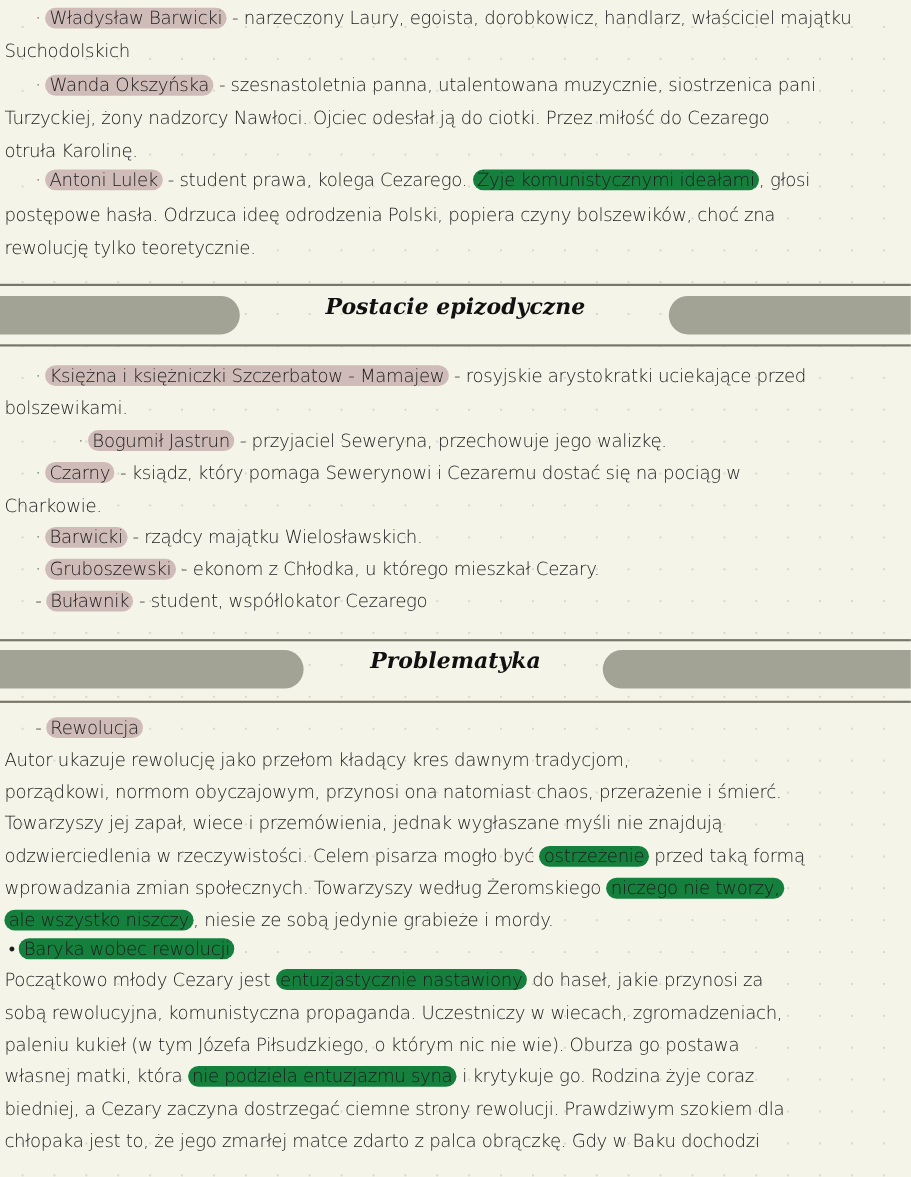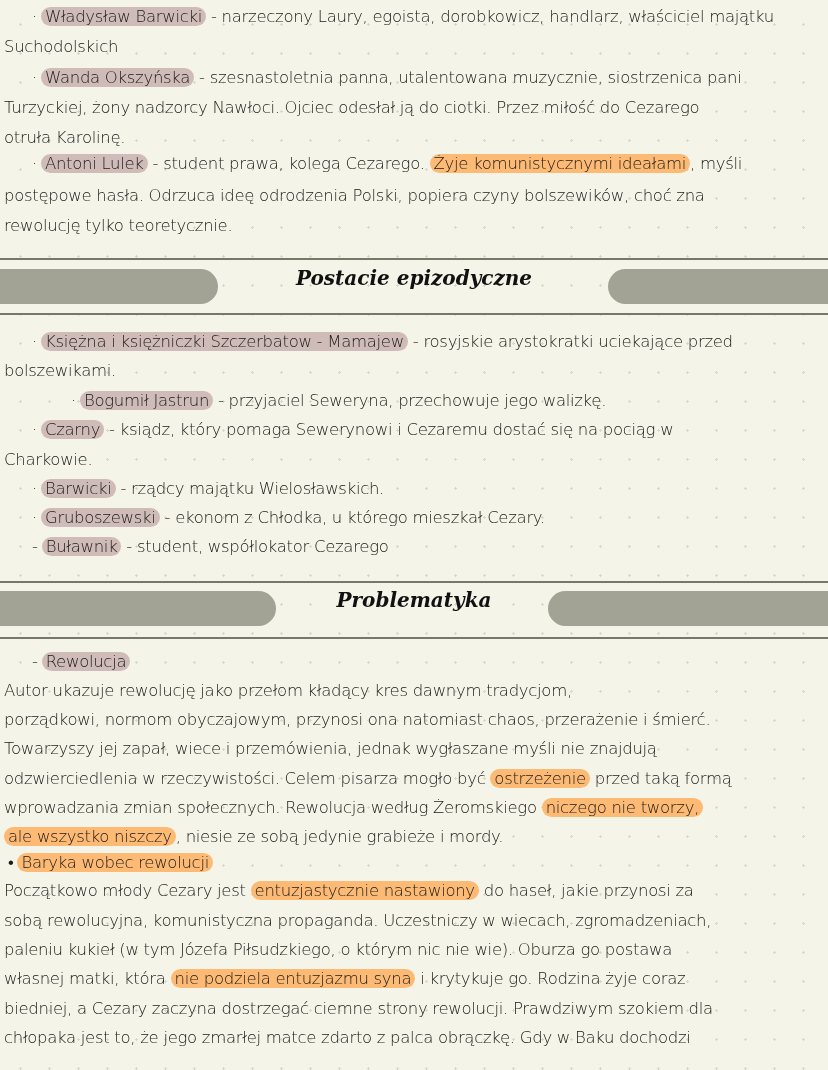--- a/index.html
+++ b/index.html
@@ -15,21 +15,21 @@
     }
     .line {
       position: absolute; left: 0; width: 828px;
       font-size: 16.5px; letter-spacing: -0.3px; white-space: nowrap;
       line-height: 22px; height: 22px;
       font-family: "DejaVu Sans", sans-serif;
       font-weight: 300;
       transform-origin: left center;
     }
     .hl-pink { background: #cfbcb8; border-radius: 10px; padding: 0 4px; }
-    .hl-gray { background: #fdba74; border-radius: 10px; padding: 0 4px; }
+    .hl-gray { background: #15803d; border-radius: 10px; padding: 0 4px; }
     .bullet-dash { margin-right: 4px; }
     .banner-rule {
       position: absolute; left: 0; width: 828px; height: 2px; background: #777868;
     }
     .banner-bar {
       position: absolute; height: 35px; background: #a2a395;
     }
     .banner-bar.left { left: 0; border-radius: 0 18px 18px 0; }
     .banner-bar.right { right: 0; border-radius: 18px 0 0 18px; }
     .banner-title {
@@ -51,21 +51,21 @@
 <div>
   <div class="line" style="top: 67px; left: 32px; width: auto; display: inline-block;">
     <span class="bullet-dash">·</span><span class="hl-pink">Wanda Okszyńska</span><span> - szesnastoletnia panna, utalentowana muzycznie, siostrzenica pani</span>
   </div>
   <div class="line" style="top: 97px; left: 4px; width: auto; display: inline-block;">Turzyckiej, żony nadzorcy Nawłoci. Ojciec odesłał ją do ciotki. Przez miłość do Cezarego</div>
   <div class="line" style="top: 127px; left: 4px; width: auto; display: inline-block;">otruła Karolinę.</div>
 </div>
 
 <div>
   <div class="line" style="top: 153px; left: 32px; width: auto; display: inline-block;">
-    <span class="bullet-dash">·</span><span class="hl-pink">Antoni Lulek</span><span> - student prawa, kolega Cezarego. </span><span class="hl-gray">Żyje komunistycznymi ideałami</span><span>, myśli</span>
+    <span class="bullet-dash">·</span><span class="hl-pink">Antoni Lulek</span><span> - student prawa, kolega Cezarego. </span><span class="hl-gray">Żyje komunistycznymi ideałami</span><span>, głosi</span>
   </div>
   <div class="line" style="top: 185px; left: 4px; width: auto; display: inline-block;">postępowe hasła. Odrzuca ideę odrodzenia Polski, popiera czyny bolszewików, choć zna</div>
   <div class="line" style="top: 215px; left: 4px; width: auto; display: inline-block;">rewolucję tylko teoretycznie.</div>
 </div>
 
 <div>
   <div class="banner-rule" style="top:258px;"></div>
   <div class="banner-bar left" style="top:269px; width:218px;"></div>
   <div class="banner-bar right" style="top:269px; width:220px;"></div>
   <div class="banner-title" style="top:266px;">Postacie epizodyczne</div>
@@ -122,21 +122,21 @@
   <div class="line" style="top: 651px; left: 32px; width: auto; display: inline-block;">
     <span class="bullet-dash">-</span><span class="hl-pink">Rewolucja</span>
   </div>
   <div class="line" style="top: 680px; left: 4px; width: auto; display: inline-block;">Autor ukazuje rewolucję jako przełom kładący kres dawnym tradycjom,</div>
   <div class="line" style="top: 709px; left: 4px; width: auto; display: inline-block;">porządkowi, normom obyczajowym, przynosi ona natomiast chaos, przerażenie i śmierć.</div>
   <div class="line" style="top: 738px; left: 4px; width: auto; display: inline-block;">Towarzyszy jej zapał, wiece i przemówienia, jednak wygłaszane myśli nie znajdują</div>
   <div class="line" style="top: 768px; left: 4px; width: auto; display: inline-block;">
     <span>odzwierciedlenia w rzeczywistości. Celem pisarza mogło być </span><span class="hl-gray">ostrzeżenie</span><span> przed taką formą</span>
   </div>
   <div class="line" style="top: 797px; left: 4px; width: auto; display: inline-block;">
-    <span>wprowadzania zmian społecznych. Rewolucja według Żeromskiego </span><span class="hl-gray">niczego nie tworzy,</span>
+    <span>wprowadzania zmian społecznych. Towarzyszy według Żeromskiego </span><span class="hl-gray">niczego nie tworzy,</span>
   </div>
   <div class="line" style="top: 826px; left: 4px; width: auto; display: inline-block;">
     <span class="hl-gray">ale wszystko niszczy</span><span>, niesie ze sobą jedynie grabieże i mordy.</span>
   </div>
 </div>
 
 <div>
   <div class="line" style="top: 852px; left: 8px; width: auto; display: inline-block;">
     <span class="bullet-dash">•</span><span class="hl-gray">Baryka wobec rewolucji</span>
   </div>

